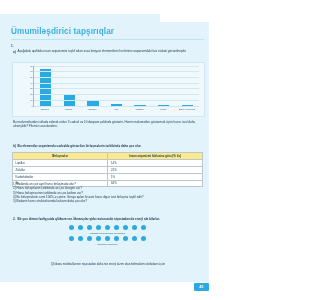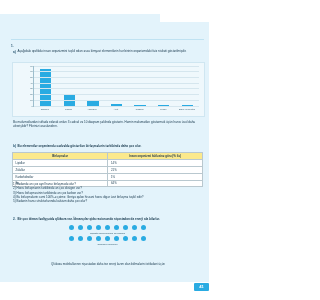--- a/index.html
+++ b/index.html
@@ -135,20 +135,21 @@
     border-radius:1px;
   }
 </style>
 </head>
 <body>
 
 <div class="page">
   <div class="panel"></div>
   <div class="panel-upper-white"></div>
 
+  <div class="title">Ümumiləşdirici tapşırıqlar</div>
   <div class="rule"></div>
 
   <div class="qnum" style="left:11px;top:44px;">1.</div>
   <div class="qnum" style="left:13px;top:49.5px;">a)</div>
   <div class="para" style="left:17.5px;top:49px;width:184px;">Aşağıdakı qrafikdə insan orqanizmini təşkil edən əsas kimyəvi elementlərin hər birinin orqanizmdəki faiz nisbəti göstərilmişdir.</div>
 
   <div class="chart-wrap">
     <div class="plot" id="plot">
       <div class="bars" id="bars">
           <div class="barcell">

